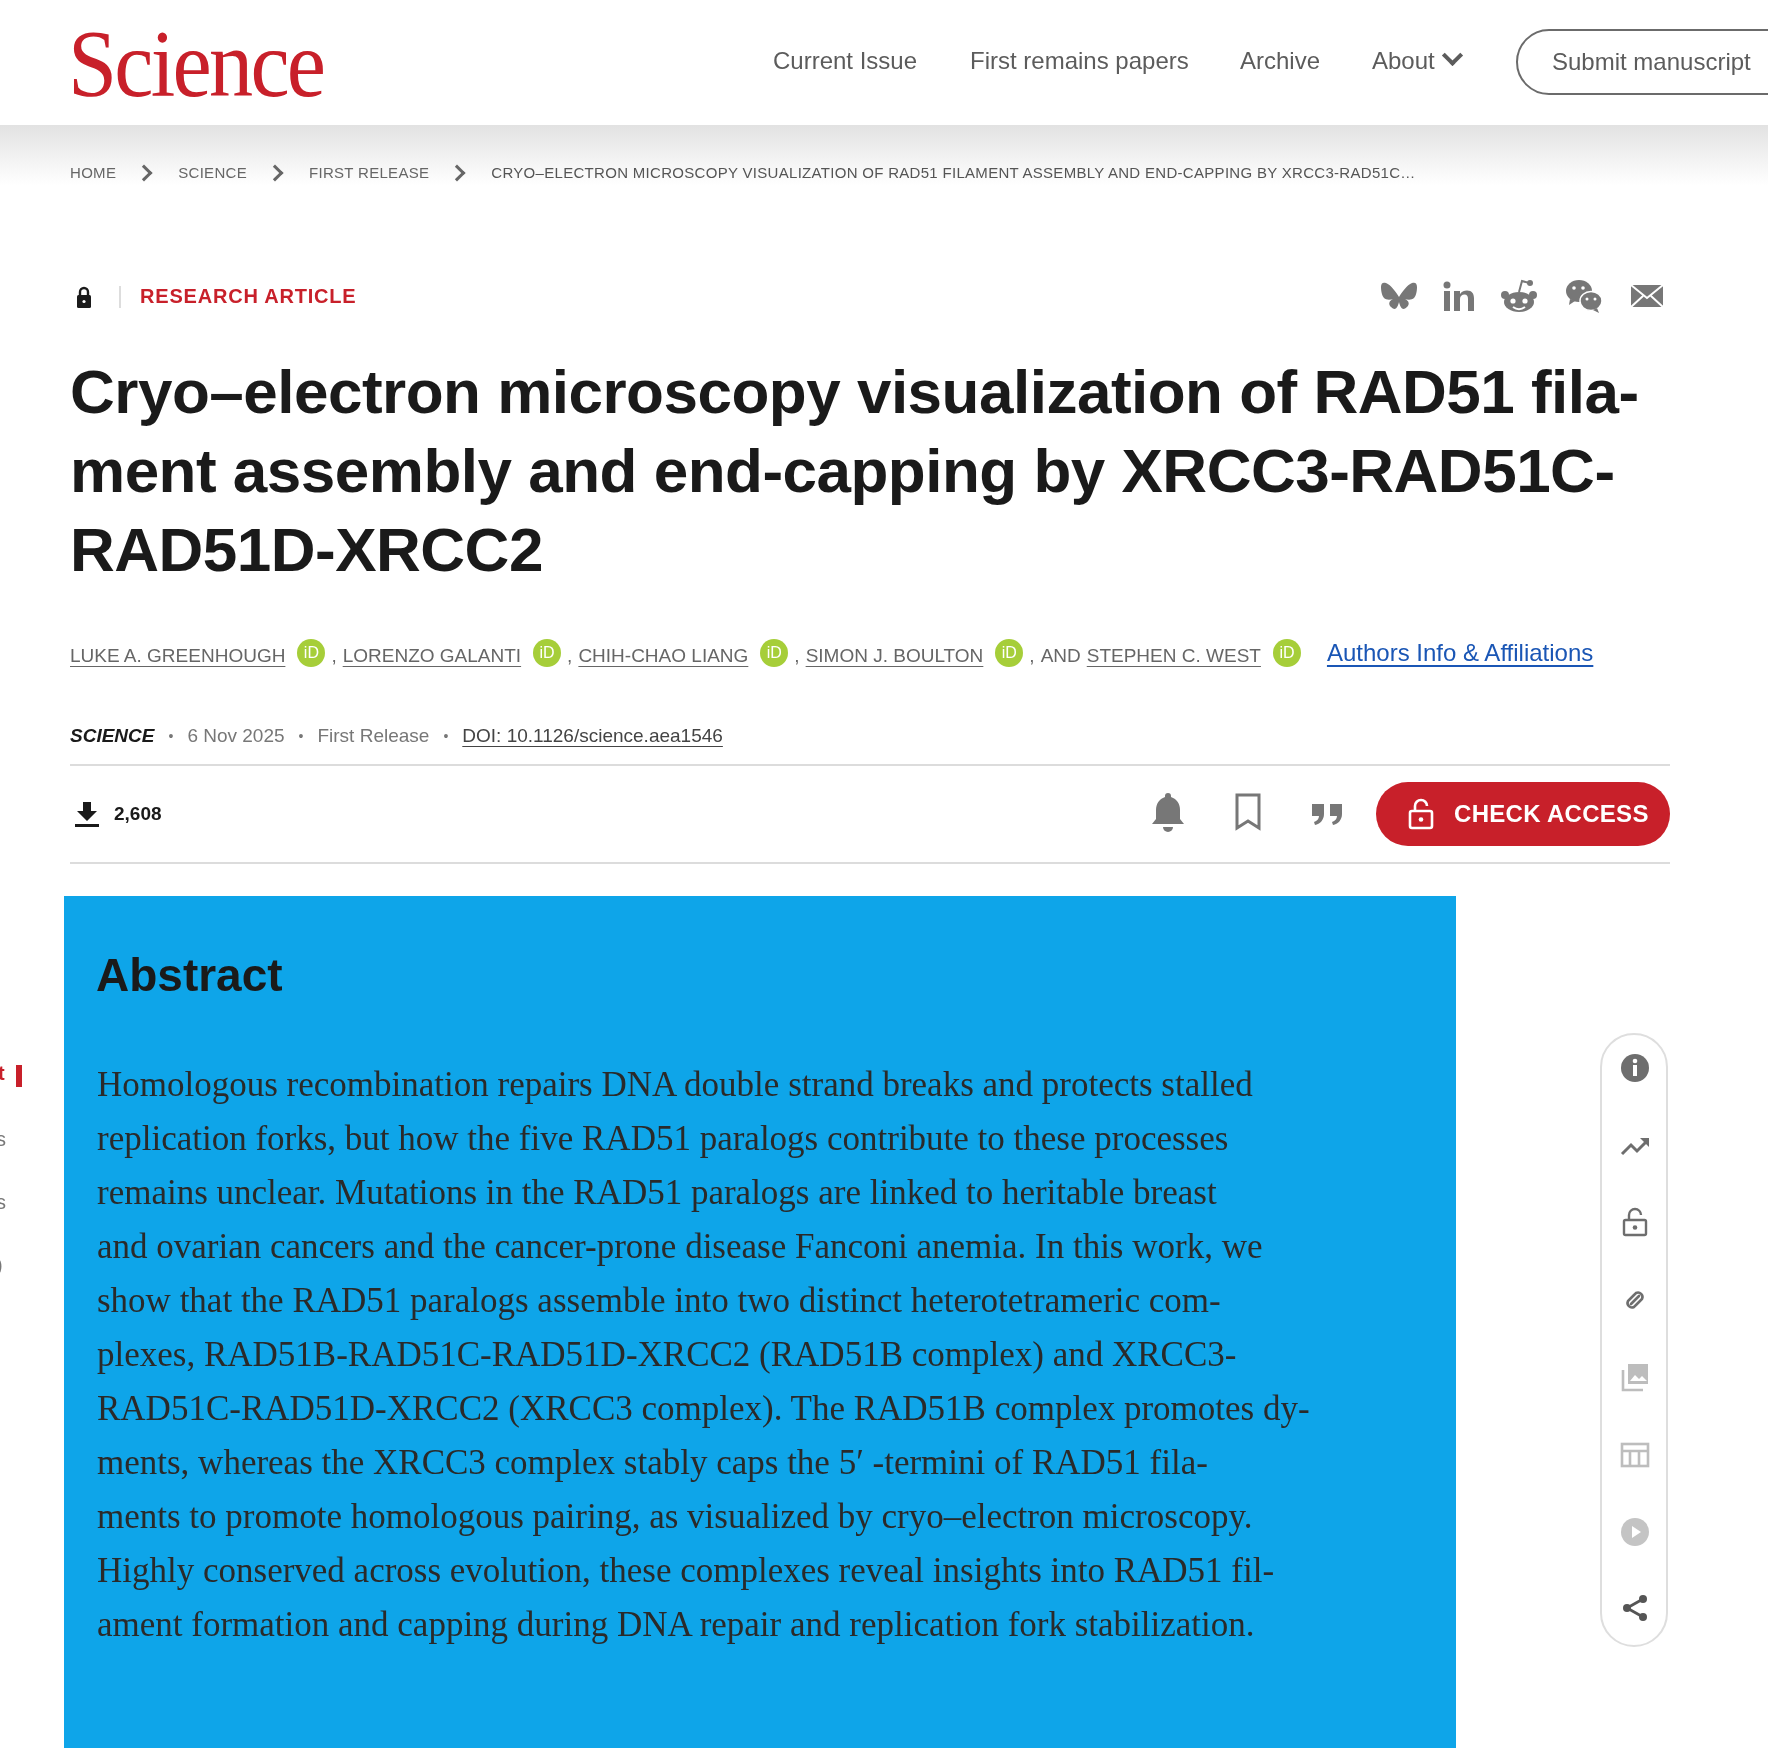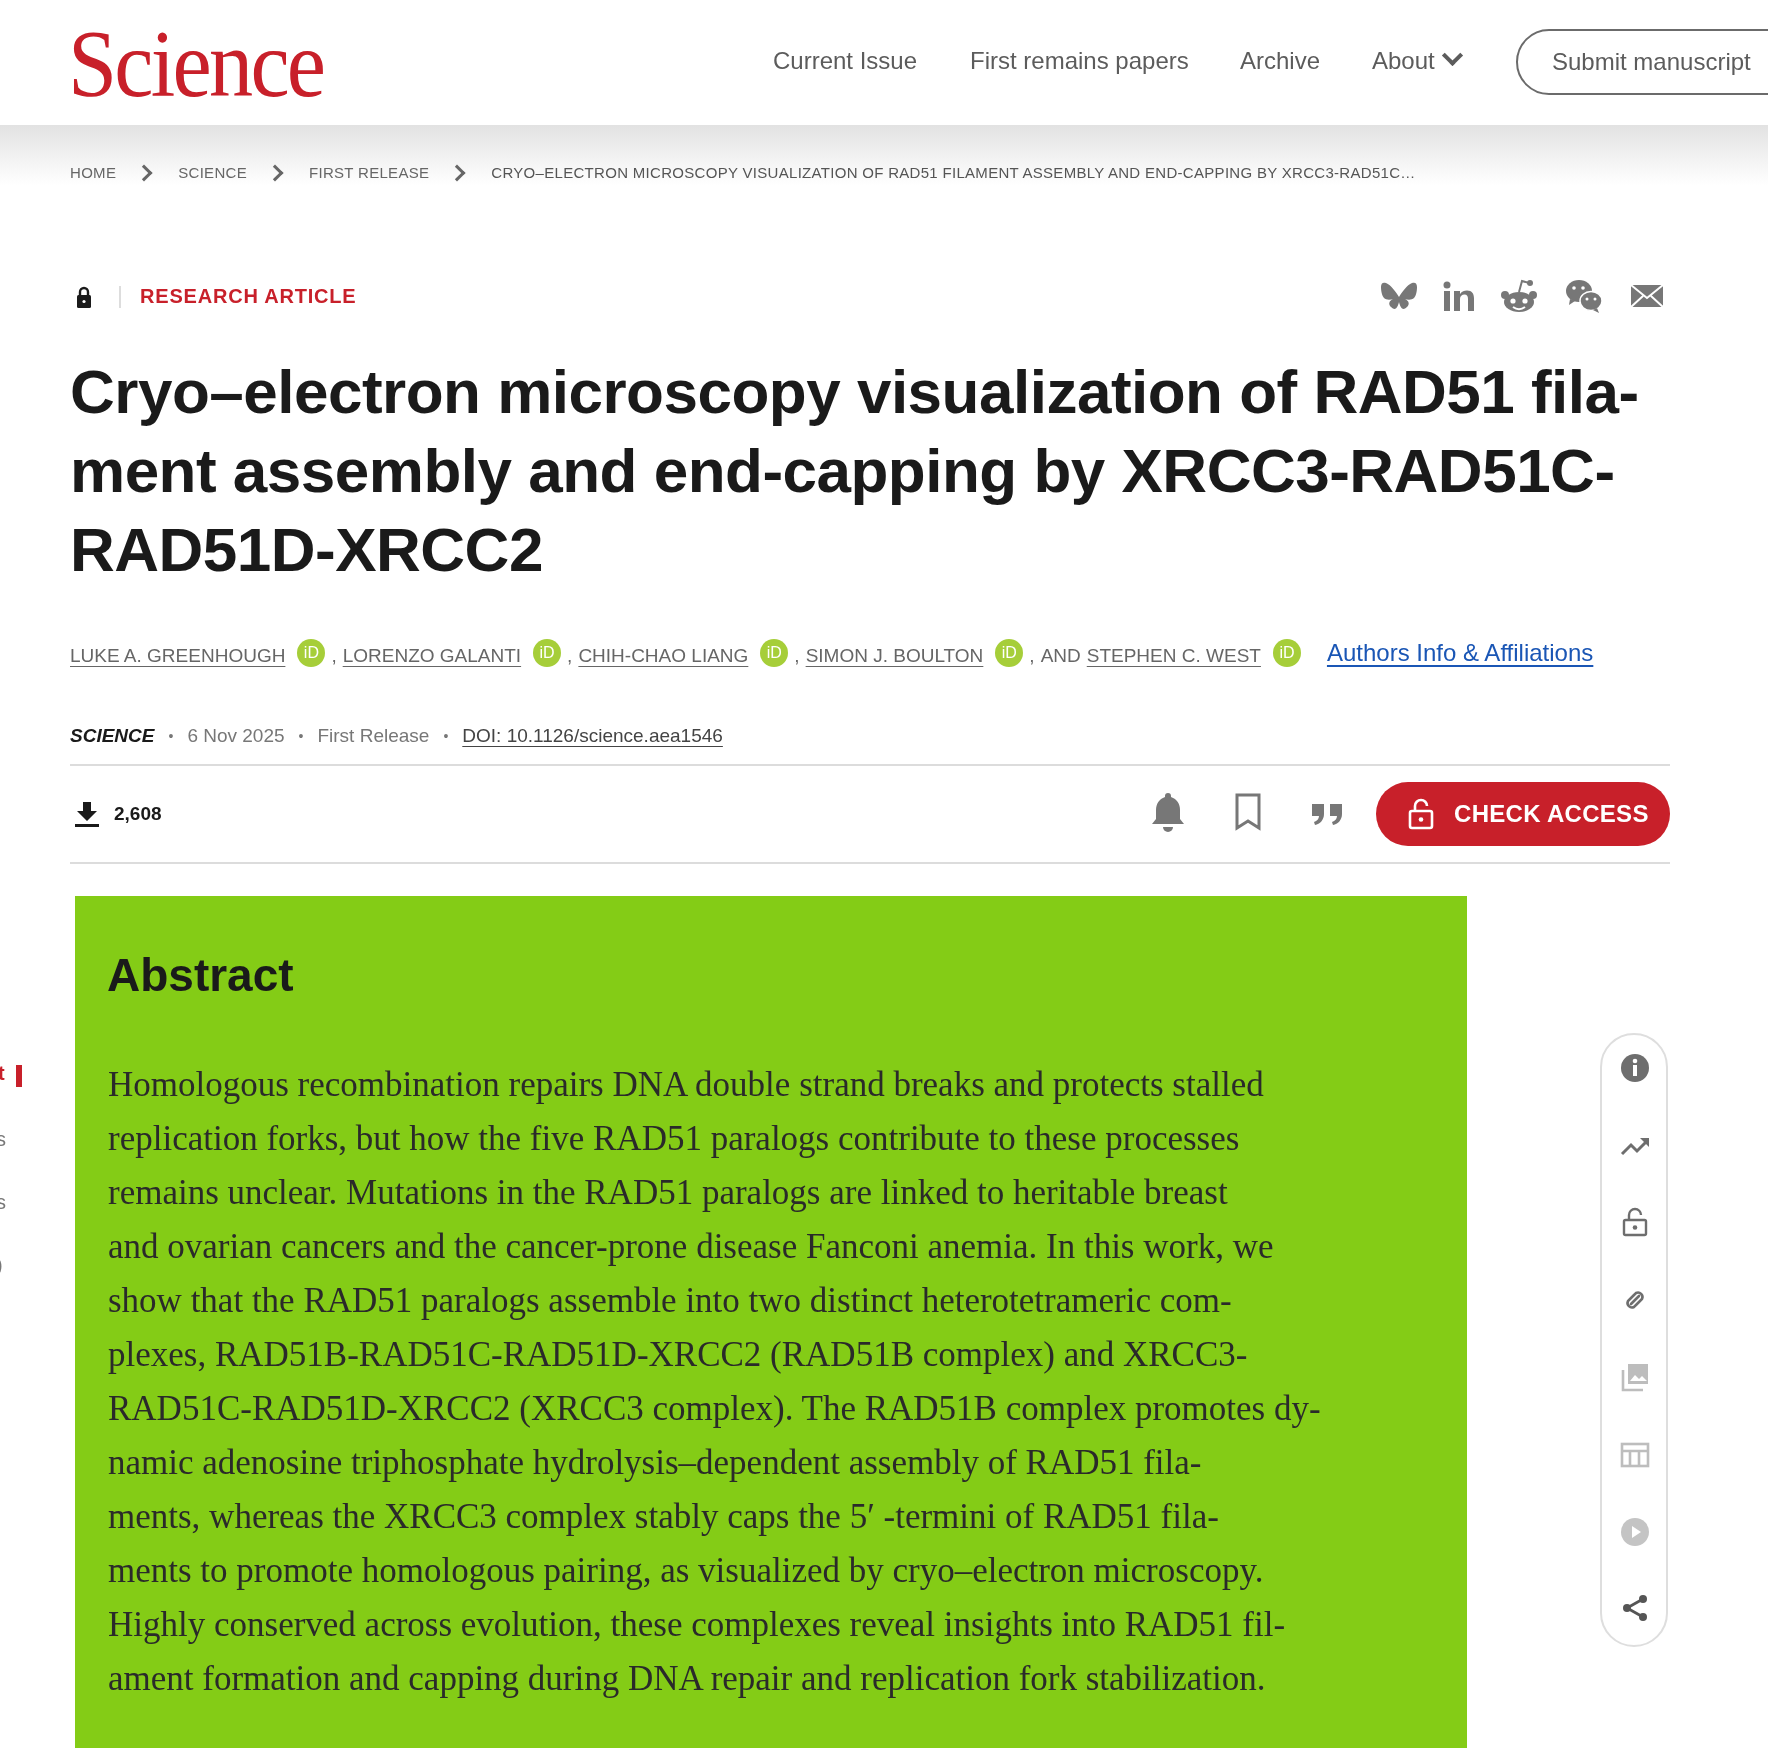--- a/index.html
+++ b/index.html
@@ -47,21 +47,21 @@
   .act-icon { position:absolute; top:790px; width:40px; height:44px; cursor:pointer; }
   .check-access { position:absolute; left:1376px; top:782px; width:294px; height:64px; background:#c8202a; border-radius:32px; color:#fff; font-weight:bold; font-size:24px; letter-spacing:0.3px; display:flex; align-items:center; cursor:pointer; box-sizing:border-box; padding-left:32px; }
   .check-access svg { margin-right:20px; }
 
   
   .side { position:absolute; left:-20px; font-size:20px; color:#777; }
   .side.active { color:#c8202a; font-weight:bold; }
   .side-bar { position:absolute; left:16px; top:1065px; width:6px; height:22px; background:#c8202a; }
 
   
-  .abstract { position:absolute; left:75px; top:896px; width:1392px; height:852px; background:#84cc16; }
+  .abstract { position:absolute; left:64px; top:896px; width:1392px; height:852px; background:#0ea5e9; }
   .abstract h2 { position:absolute; left:32px; top:52px; margin:0; font-size:46px; font-weight:bold; color:#1a1a1a; }
   .abstract .body { position:absolute; left:33px; top:162px; font-family:"Liberation Serif", serif; font-size:35px; line-height:54px; color:#2a2a2a; }
   .abstract .body span { display:block; white-space:nowrap; }
 
   
   .toolbar { position:absolute; left:1600px; top:1033px; width:68px; height:614px; border:2px solid #dedede; border-radius:34px; box-sizing:border-box; background:#fff; }
   .tool { position:absolute; left:18px; width:30px; height:30px; cursor:pointer; }
 </style>
 </head>
 <body>
@@ -199,21 +199,20 @@
 <section class="abstract">
   <h2>Abstract</h2>
   <div class="body">
     <span>Homologous recombination repairs DNA double strand breaks and protects stalled</span>
     <span>replication forks, but how the five RAD51 paralogs contribute to these processes</span>
     <span>remains unclear. Mutations in the RAD51 paralogs are linked to heritable breast</span>
     <span>and ovarian cancers and the cancer-prone disease Fanconi anemia. In this work, we</span>
     <span>show that the RAD51 paralogs assemble into two distinct heterotetrameric com-</span>
     <span>plexes, RAD51B-RAD51C-RAD51D-XRCC2 (RAD51B complex) and XRCC3-</span>
     <span>RAD51C-RAD51D-XRCC2 (XRCC3 complex). The RAD51B complex promotes dy-</span>
-    <span>namic adenosine triphosphate hydrolysis–dependent assembly of RAD51 fila-</span>
     <span>ments, whereas the XRCC3 complex stably caps the 5′  -termini of RAD51 fila-</span>
     <span>ments to promote homologous pairing, as visualized by cryo–electron microscopy.</span>
     <span>Highly conserved across evolution, these complexes reveal insights into RAD51 fil-</span>
     <span>ament formation and capping during DNA repair and replication fork stabilization.</span>
   </div>
 </section>
 
 <div class="toolbar">
   <svg class="tool" style="top:18px" viewBox="0 0 30 30">
       <circle cx="15" cy="15" r="14" fill="#6e6e6e"></circle>

